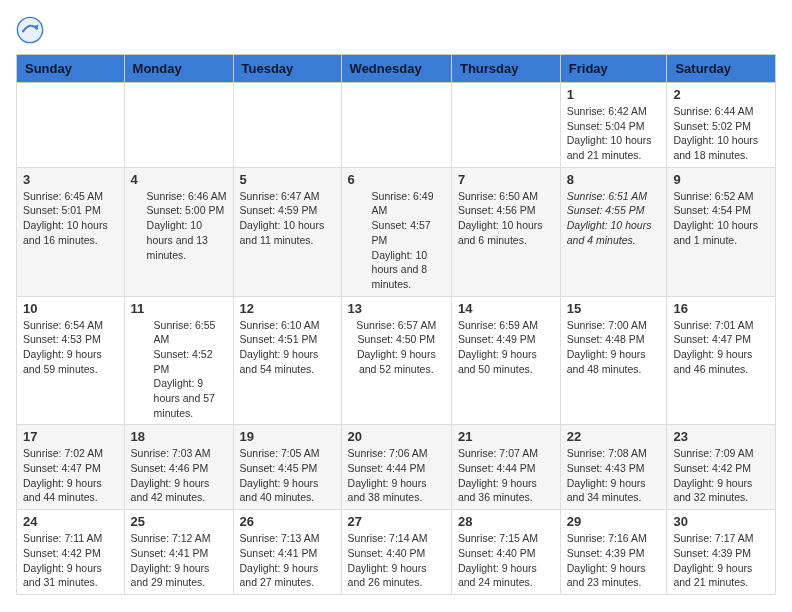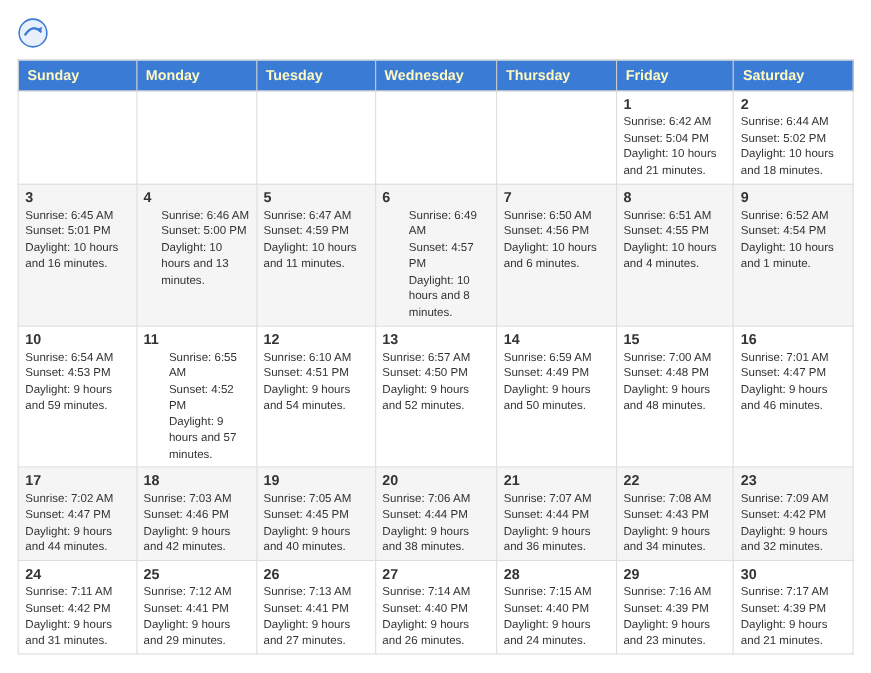--- a/index.html
+++ b/index.html
@@ -36,21 +36,21 @@
     .location-title {
       font-size: 16px;
       color: #555;
     }
     .calendar {
       width: 100%;
       border-collapse: collapse;
     }
     .calendar th {
       background: #3a7bd5;
-      color: #fef9c3;
+      color: #0f172a;
       font-size: 13px;
       font-weight: bold;
       text-align: left;
       padding: 6px 8px;
       border: 1px solid #ccc;
     }
     .calendar td {
       vertical-align: top;
       border: 1px solid #ddd;
       padding: 4px 6px;
@@ -157,21 +157,21 @@
 Daylight: 10 hours and 8 minutes.</div>
         </td>
         <td>
           <div class="day-number">7</div>
           <div class="day-info" style="white-space: pre-line;">Sunrise: 6:50 AM
 Sunset: 4:56 PM
 Daylight: 10 hours and 6 minutes.</div>
         </td>
         <td>
           <div class="day-number">8</div>
-          <div class="day-info" style="white-space: pre-line;">Sunrise: 6:51 AM
+          <div class="day-info" style="white-space: pre-line; font-style: italic;">Sunrise: 6:51 AM
 Sunset: 4:55 PM
 Daylight: 10 hours and 4 minutes.</div>
         </td>
         <td>
           <div class="day-number">9</div>
           <div class="day-info" style="white-space: pre-line;">Sunrise: 6:52 AM
 Sunset: 4:54 PM
 Daylight: 10 hours and 1 minute.</div>
         </td>
       </tr>
@@ -189,21 +189,21 @@
 Daylight: 9 hours and 57 minutes.</div>
         </td>
         <td>
           <div class="day-number">12</div>
           <div class="day-info" style="white-space: pre-line;">Sunrise: 6:10 AM
 Sunset: 4:51 PM
 Daylight: 9 hours and 54 minutes.</div>
         </td>
         <td>
           <div class="day-number">13</div>
-          <div class="day-info" style="white-space: pre-line;">Sunrise: 6:57 AM
+          <div class="day-info" style="white-space: pre-line; text-align: center;">Sunrise: 6:57 AM
 Sunset: 4:50 PM
 Daylight: 9 hours and 52 minutes.</div>
         </td>
         <td>
           <div class="day-number">14</div>
           <div class="day-info" style="white-space: pre-line;">Sunrise: 6:59 AM
 Sunset: 4:49 PM
 Daylight: 9 hours and 50 minutes.</div>
         </td>
         <td>

